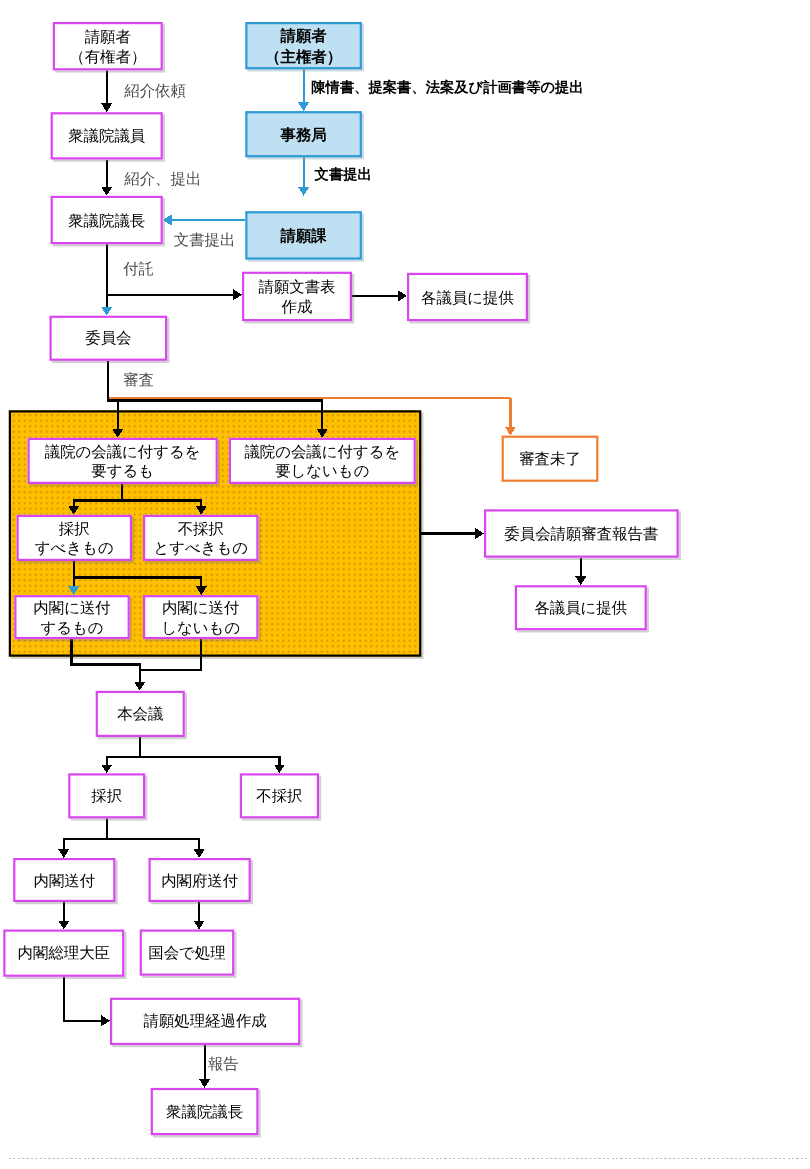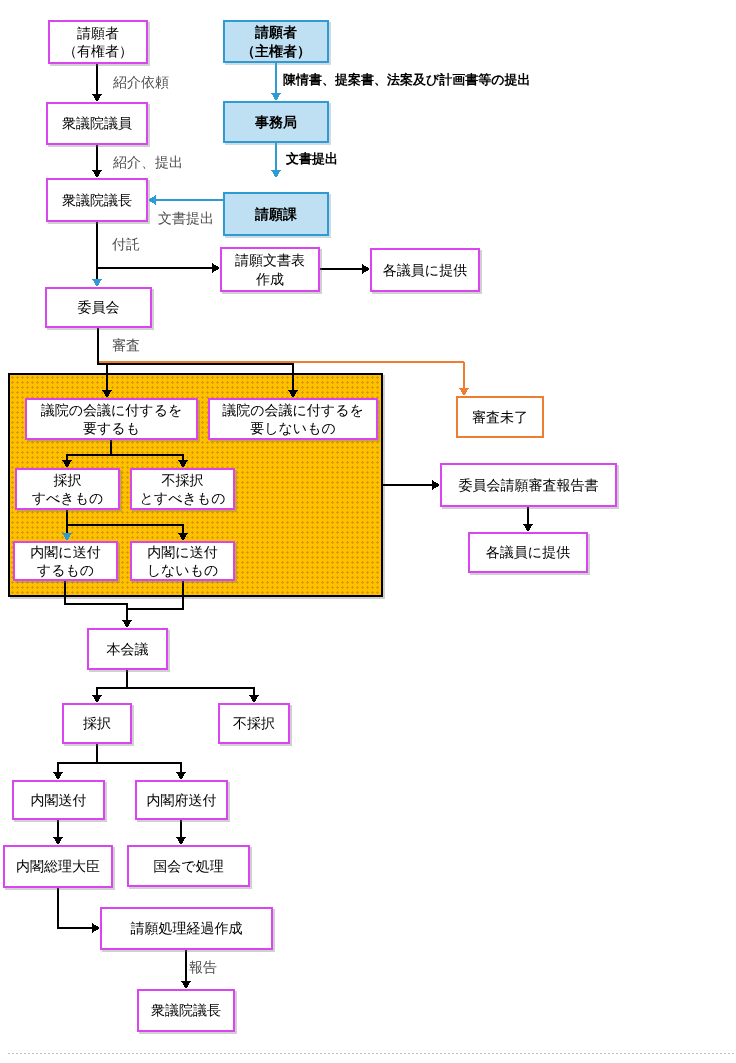--- a/index.html
+++ b/index.html
@@ -151,21 +151,21 @@
 するもの</div>
   <div class="node" style="left:130px;top:541px;width:105px;height:40px;">内閣に送付
 しないもの</div>
 
   <div class="node" style="left:87px;top:628px;width:81px;height:42px;">本会議</div>
   <div class="node" style="left:62px;top:703px;width:70px;height:41px;">採択</div>
   <div class="node" style="left:218px;top:703px;width:72px;height:41px;">不採択</div>
   <div class="node" style="left:12px;top:780px;width:93px;height:40px;">内閣送付</div>
   <div class="node" style="left:3px;top:845px;width:110px;height:43px;">内閣総理大臣</div>
   <div class="node" style="left:135px;top:780px;width:93px;height:40px;">内閣府送付</div>
-  <div class="node" style="left:127px;top:845px;width:123px;height:42px;">国会で処理</div>
+  <div class="node" style="left:127px;top:845px;width:86px;height:42px;">国会で処理</div>
   <div class="node" style="left:100px;top:907px;width:173px;height:43px;">請願処理経過作成</div>
   <div class="node" style="left:137px;top:989px;width:98px;height:43px;">衆議院議長</div>
 
   <span class="edge-label" style="left:113px;top:74px;">紹介依頼</span>
   <span class="edge-label bold" style="left:283px;top:71px;">陳情書、提案書、法案及び計画書等の提出</span>
   <span class="edge-label" style="left:113px;top:154px;">紹介、提出</span>
   <span class="edge-label bold" style="left:286px;top:150px;">文書提出</span>
   <span class="edge-label" style="left:158px;top:210px;">文書提出</span>
   <span class="edge-label" style="left:112px;top:236px;">付託</span>
   <span class="edge-label" style="left:112px;top:337px;">審査</span>

